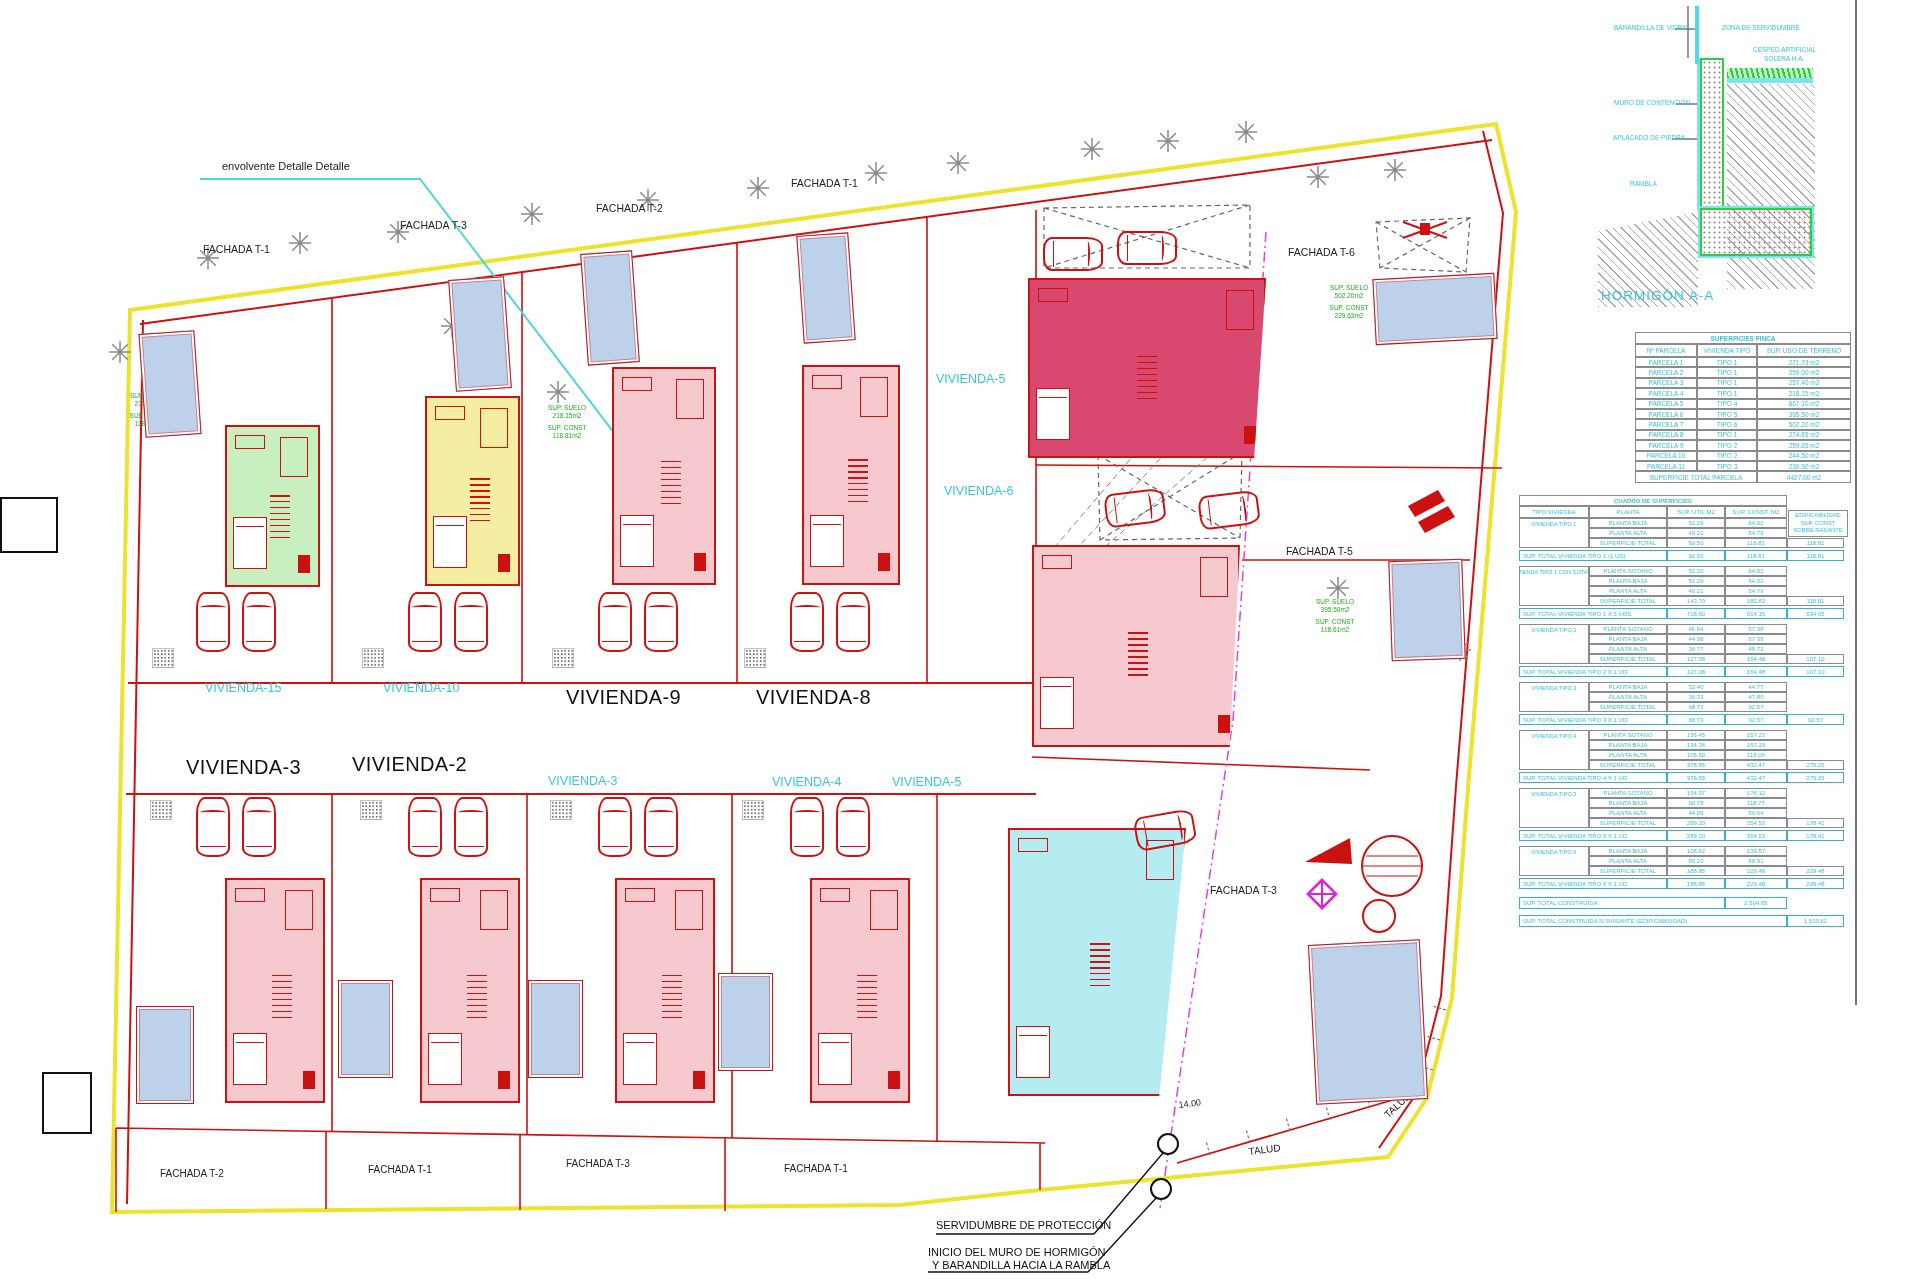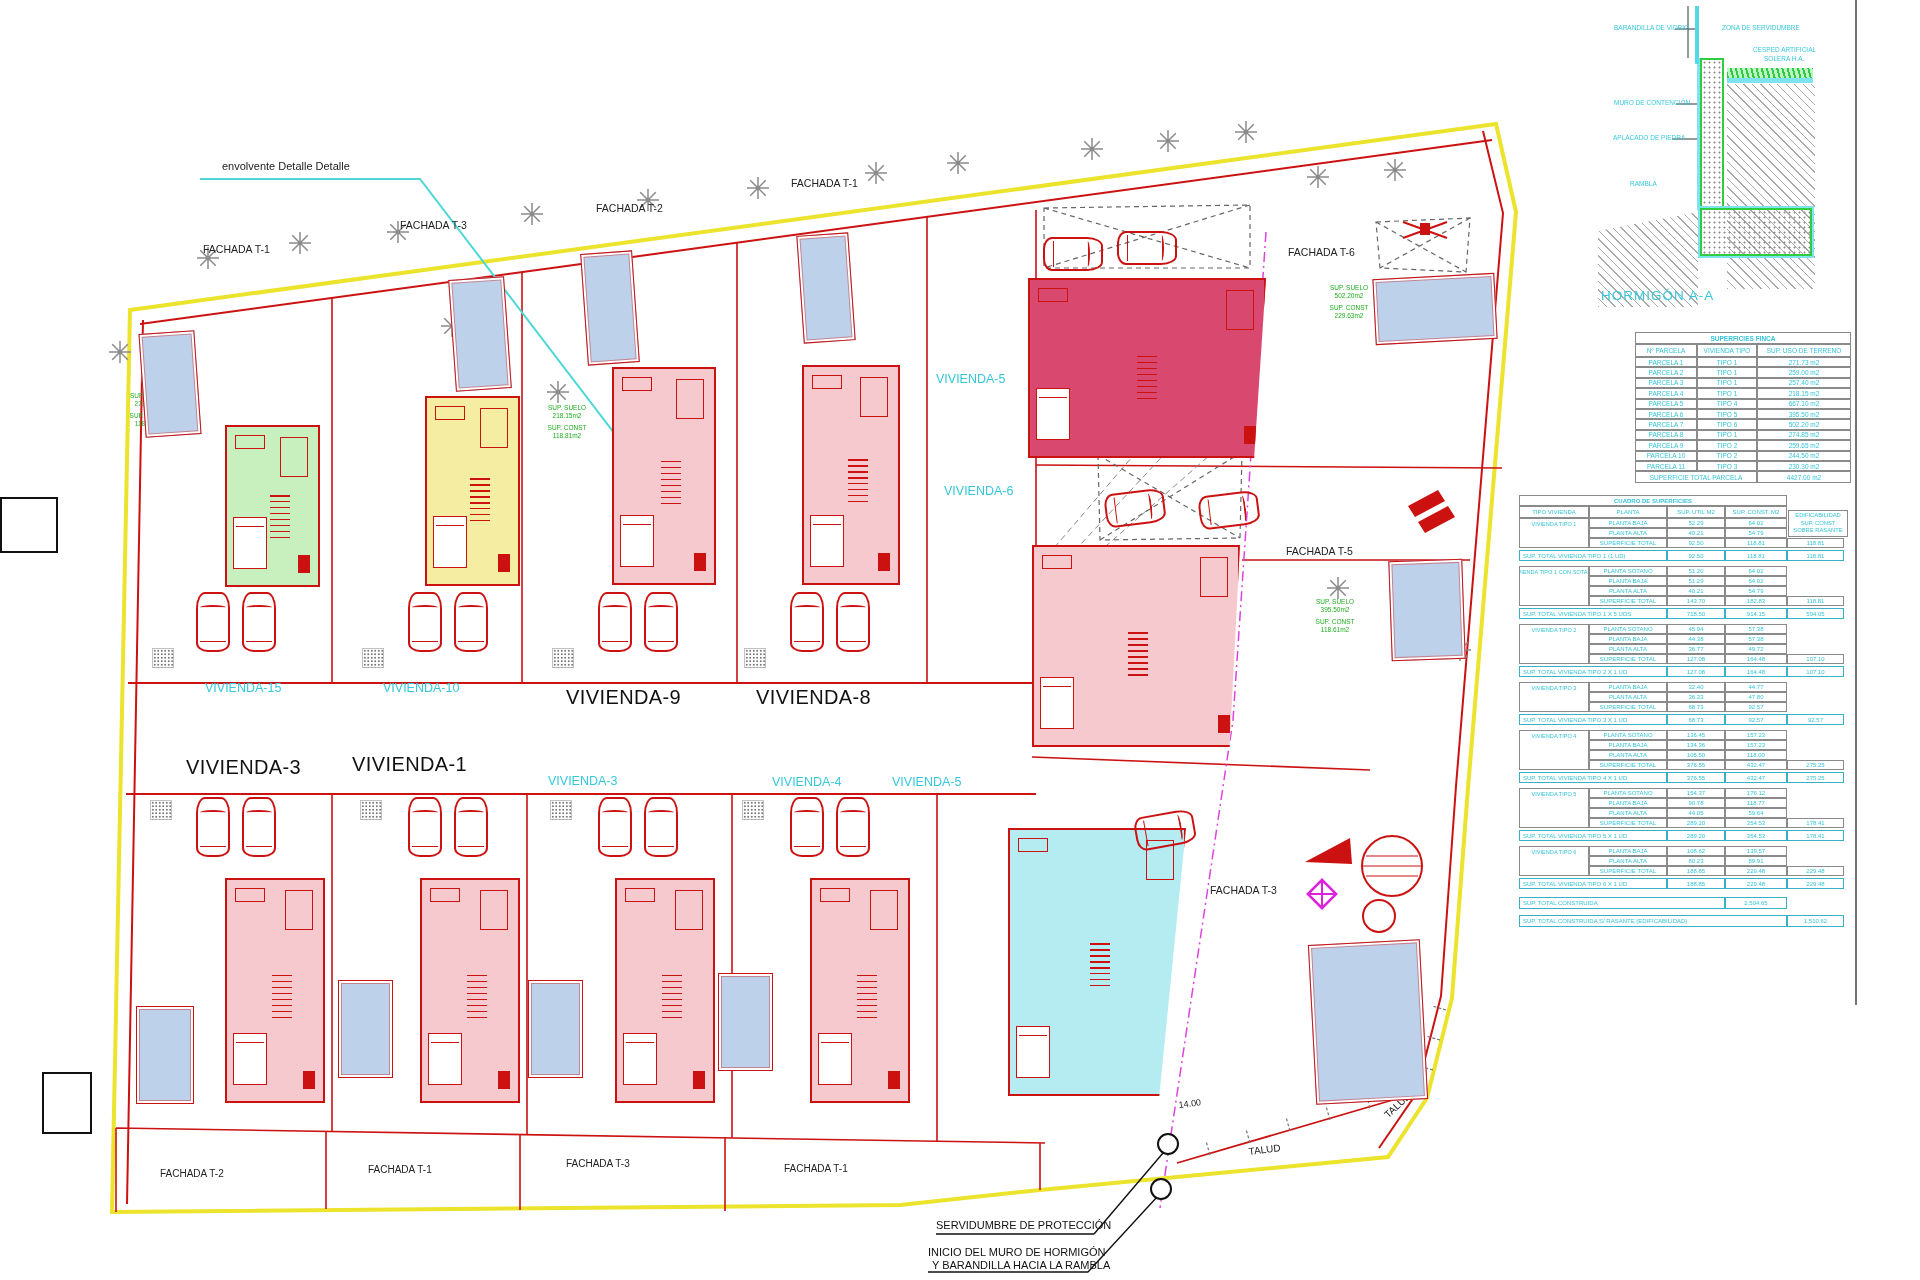--- a/index.html
+++ b/index.html
@@ -558,21 +558,21 @@
       <div>SUP. CONST</div>
       <div>SOBRE RASANTE</div>
     </div>
 
 <div class="lbl lbl-fach" style="left: 222px; top: 160px; font-size: 11px;">envolvente Detalle Detalle</div>
     <div class="lbl lbl-cyan" style="left: 205px; top: 681px;">VIVIENDA-15</div>
     <div class="lbl lbl-cyan" style="left: 383px; top: 681px;">VIVIENDA-10</div>
     <div class="lbl lbl-big" style="left: 566px; top: 686px;">VIVIENDA-9</div>
     <div class="lbl lbl-big" style="left: 756px; top: 686px;">VIVIENDA-8</div>
     <div class="lbl lbl-big" style="left: 186px; top: 756px;">VIVIENDA-3</div>
-    <div class="lbl lbl-big" style="left: 352px; top: 753px;">VIVIENDA-1</div>
+    <div class="lbl lbl-big" style="left: 352px; top: 753px;">VIVIENDA-2</div>
     <div class="lbl lbl-cyan" style="left: 548px; top: 774px;">VIVIENDA-3</div>
     <div class="lbl lbl-cyan" style="left: 772px; top: 775px;">VIVIENDA-4</div>
     <div class="lbl lbl-cyan" style="left: 892px; top: 775px;">VIVIENDA-5</div>
     <div class="lbl lbl-cyan" style="left: 936px; top: 372px;">VIVIENDA-5</div>
     <div class="lbl lbl-cyan" style="left: 944px; top: 484px;">VIVIENDA-6</div>
     <div class="lbl lbl-fach" style="left: 203px; top: 243px;">FACHADA T-1</div>
     <div class="lbl lbl-fach" style="left: 400px; top: 219px;">FACHADA T-3</div>
     <div class="lbl lbl-fach" style="left: 596px; top: 202px;">FACHADA T-2</div>
     <div class="lbl lbl-fach" style="left: 791px; top: 177px;">FACHADA T-1</div>
     <div class="lbl lbl-fach" style="left: 1288px; top: 246px;">FACHADA T-6</div>

